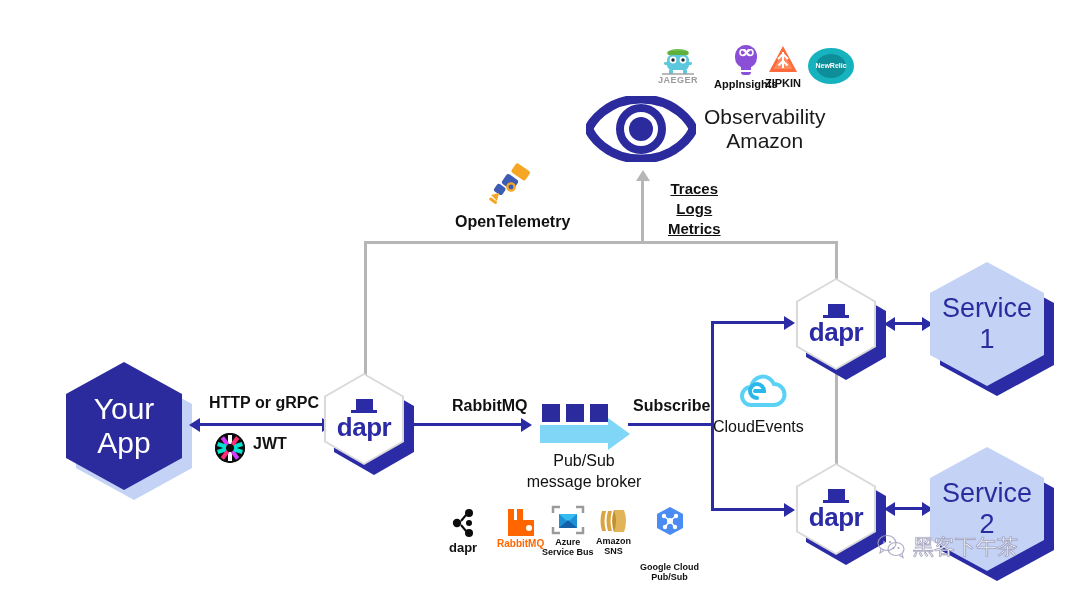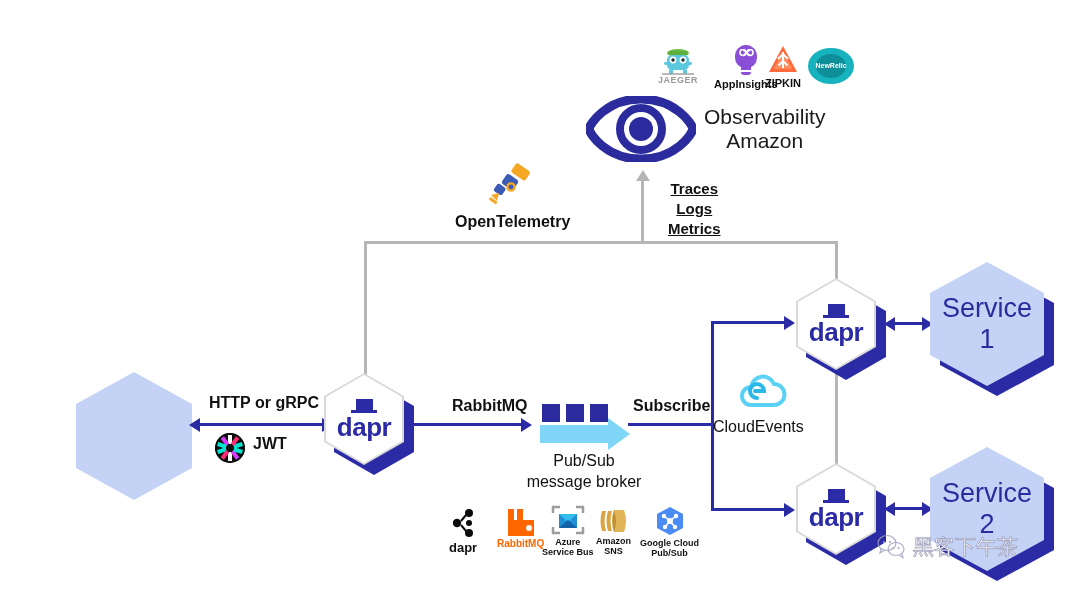--- a/index.html
+++ b/index.html
@@ -197,20 +197,26 @@
 
   <div class="line-gray" style="left:364px;top:241px;width:3px;height:140px;"></div>
 
   <div class="line-gray" style="left:835px;top:241px;width:3px;height:41px;"></div>
   <div class="line-gray" style="left:835px;top:365px;width:3px;height:103px;"></div>
 
   <div class="line-gray" style="left:641px;top:180px;width:3px;height:62px;"></div>
   <div class="arrow ar-up-gray" style="left:635.5px;top:170px;"></div>
 
   <div class="hex hex-shadow" style="left:76px;top:372px;width:116px;height:128px;background:#C3D2F5;"></div>
+  <div class="hex hex-app" style="left:66px;top:362px;width:116px;height:128px;">
+    <div>
+      <div>Your</div>
+      <div>App</div>
+    </div>
+  </div>
 
   <div class="line-blue" style="left:196px;top:423px;width:130px;height:3px;"></div>
   <div class="arrow ar-right" style="left:322px;top:417.5px;"></div>
   <div class="arrow ar-left" style="left:189px;top:417.5px;"></div>
   <div class="abs lbl" style="left:209px;top:394px;font-size:16px;">HTTP or gRPC</div>
 
   <div class="abs" style="left:215px;top:433px;">
     <svg class="jwt" viewBox="0 0 30 30">
       <circle cx="15" cy="15" r="15" fill="#0d0d0d"></circle>
       <g transform="translate(15,15)">
@@ -312,21 +318,21 @@
       <path d="M11 3 q-3 10 0 20 h4 q-3 -10 0 -20 Z" fill="#D9A441"></path>
       <path d="M17 2 h10 q4 11 0 22 h-10 q-4 -11 0 -22 Z" fill="#E2B458"></path>
       <path d="M17 2 q-3 11 0 22 q4 -11 0 -22 Z" fill="#C08F34"></path>
     </svg>
     <div class="vendor-cap sm" style="margin-top:3px;">
       <div>Amazon</div>
       <div>SNS</div>
     </div>
   </div>
 
-  <div class="vendor" style="left:640px;top:506px;">
+  <div class="vendor" style="left:640px;top:506px;gap:24px;">
     <svg class="gcp" viewBox="0 0 30 30">
       <path d="M15 1 L28 8 V22 L15 29 L2 22 V8 Z" fill="#4A8BF4"></path>
       <circle cx="15" cy="15" r="3" fill="#ffffff"></circle>
       <circle cx="9" cy="10" r="2.2" fill="#ffffff"></circle>
       <circle cx="21" cy="10" r="2.2" fill="#ffffff"></circle>
       <circle cx="10" cy="21" r="2.2" fill="#ffffff"></circle>
       <circle cx="20" cy="21" r="2.2" fill="#ffffff"></circle>
       <path d="M15 15 L9 10 M15 15 L21 10 M15 15 L10 21 M15 15 L20 21" stroke="#ffffff" stroke-width="1.6"></path>
     </svg>
     <div class="vendor-cap sm" style="margin-top:3px;">

